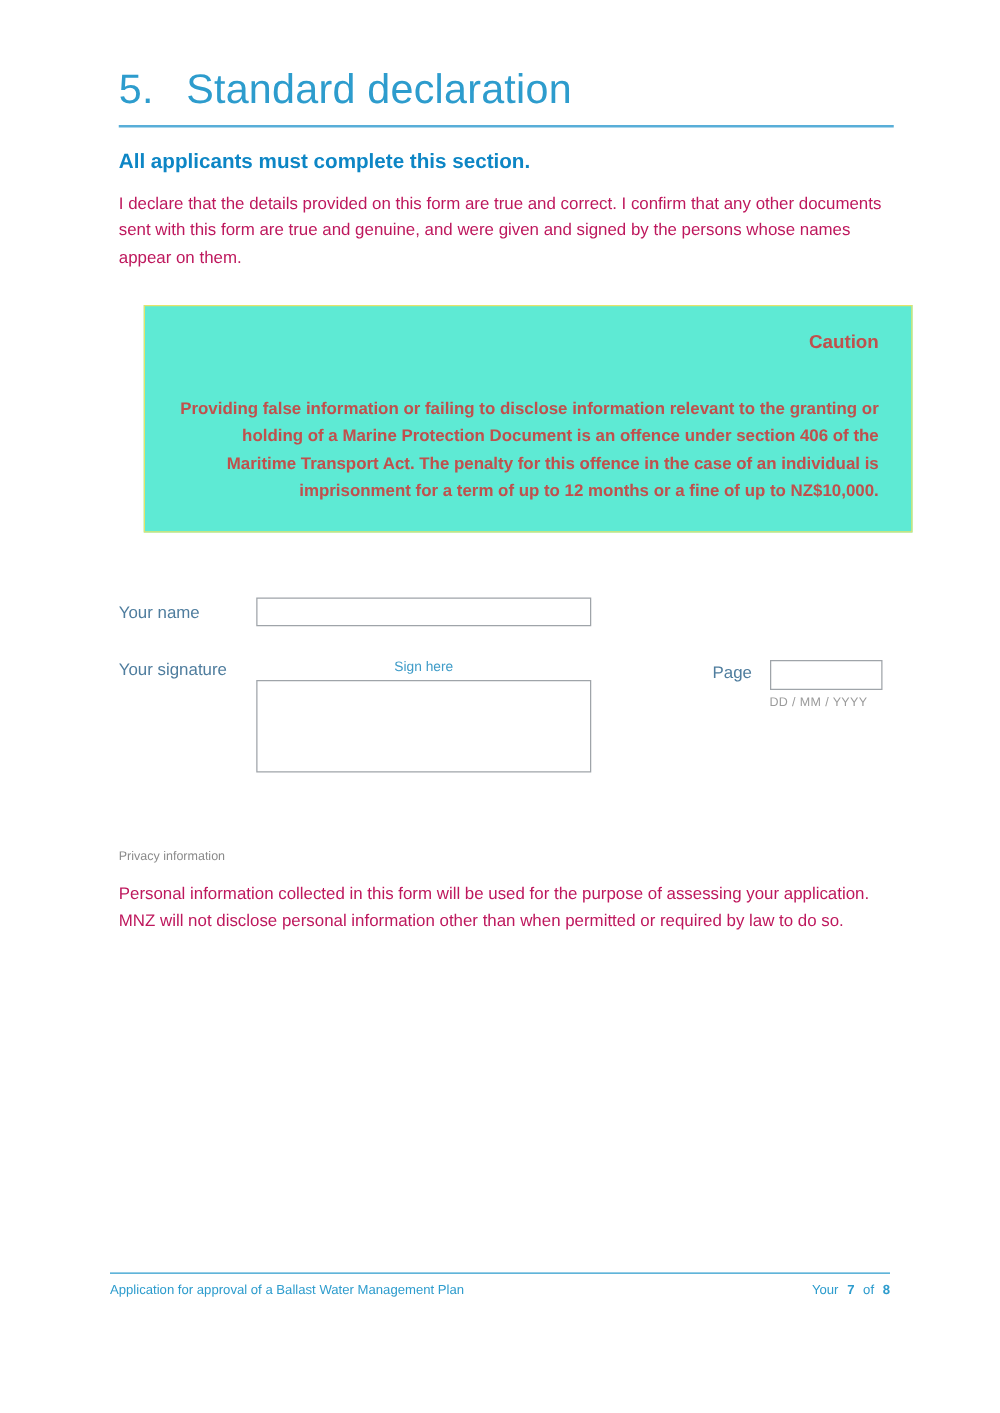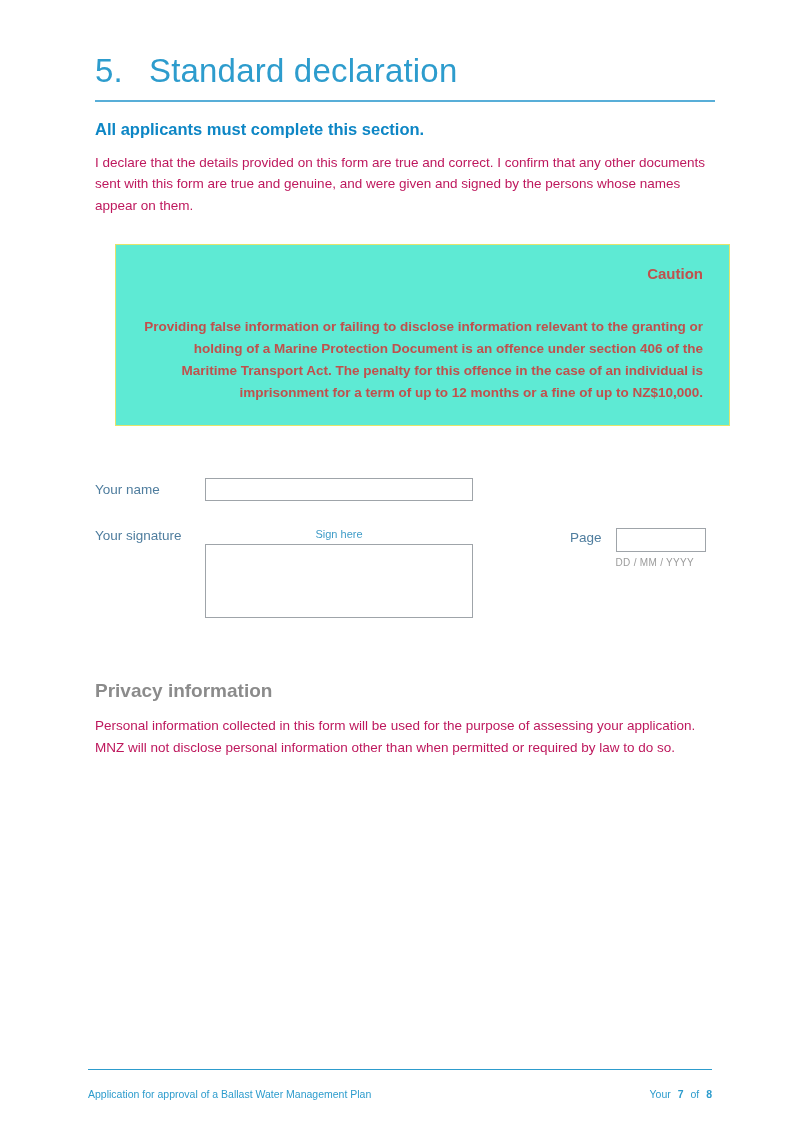--- a/index.html
+++ b/index.html
@@ -126,32 +126,32 @@
     color: #9b9b9b;
     font-size: 10px;
     margin-top: 5px;
     letter-spacing: 0.3px;
   }
 
   
   .privacy-heading {
     margin: 62px 0 0;
     color: #8b8b8b;
-    font-size: 19px;
-    font-weight: bold;
+    font-size: 10px;
+    font-weight: normal;
   }
 
   
   .page-footer {
     position: absolute;
     left: 88px;
     right: 88px;
-    top: 1069px;
+    top: 1018px;
     border-top: 1px solid #2d9ccd;
-    padding-top: 18px;
+    padding-top: 7px;
     display: flex;
     justify-content: space-between;
     align-items: baseline;
     font-size: 10.5px;
     color: #2d9ccd;
   }
   .page-indicator span + span { margin-left: 4px; }
   .page-indicator .pg-bold { font-weight: bold; }
 </style>
 </head>

